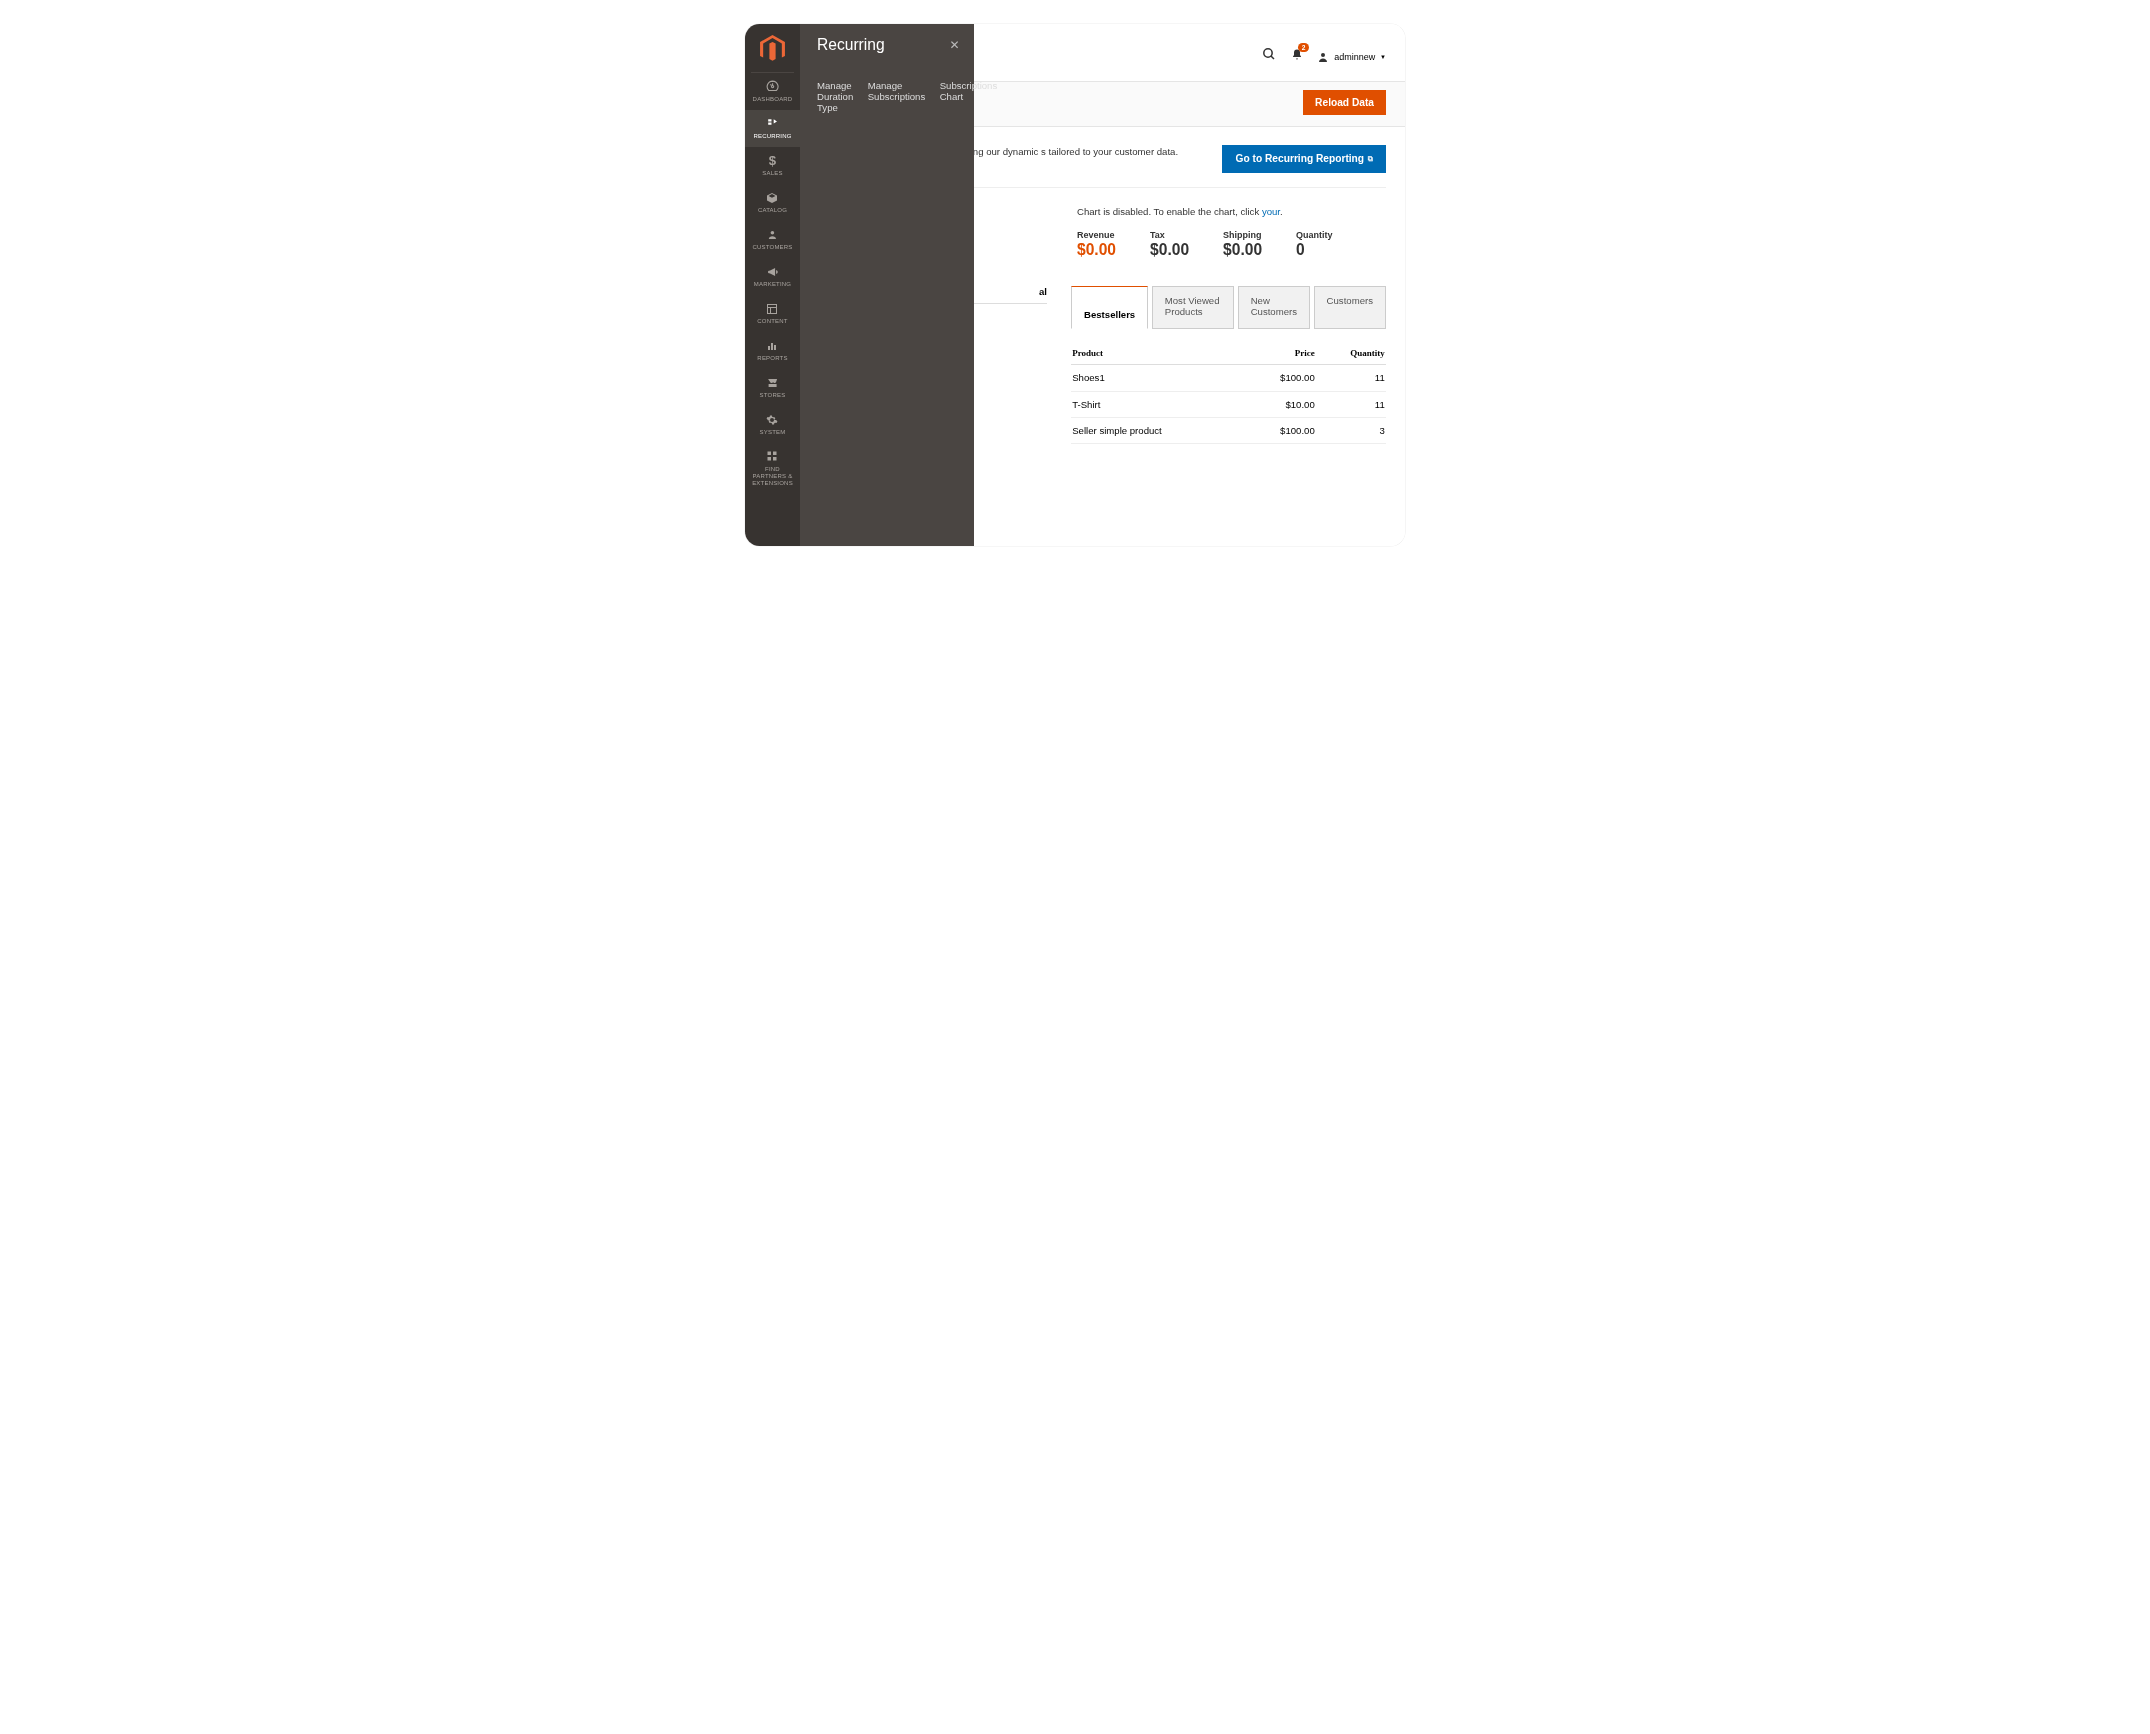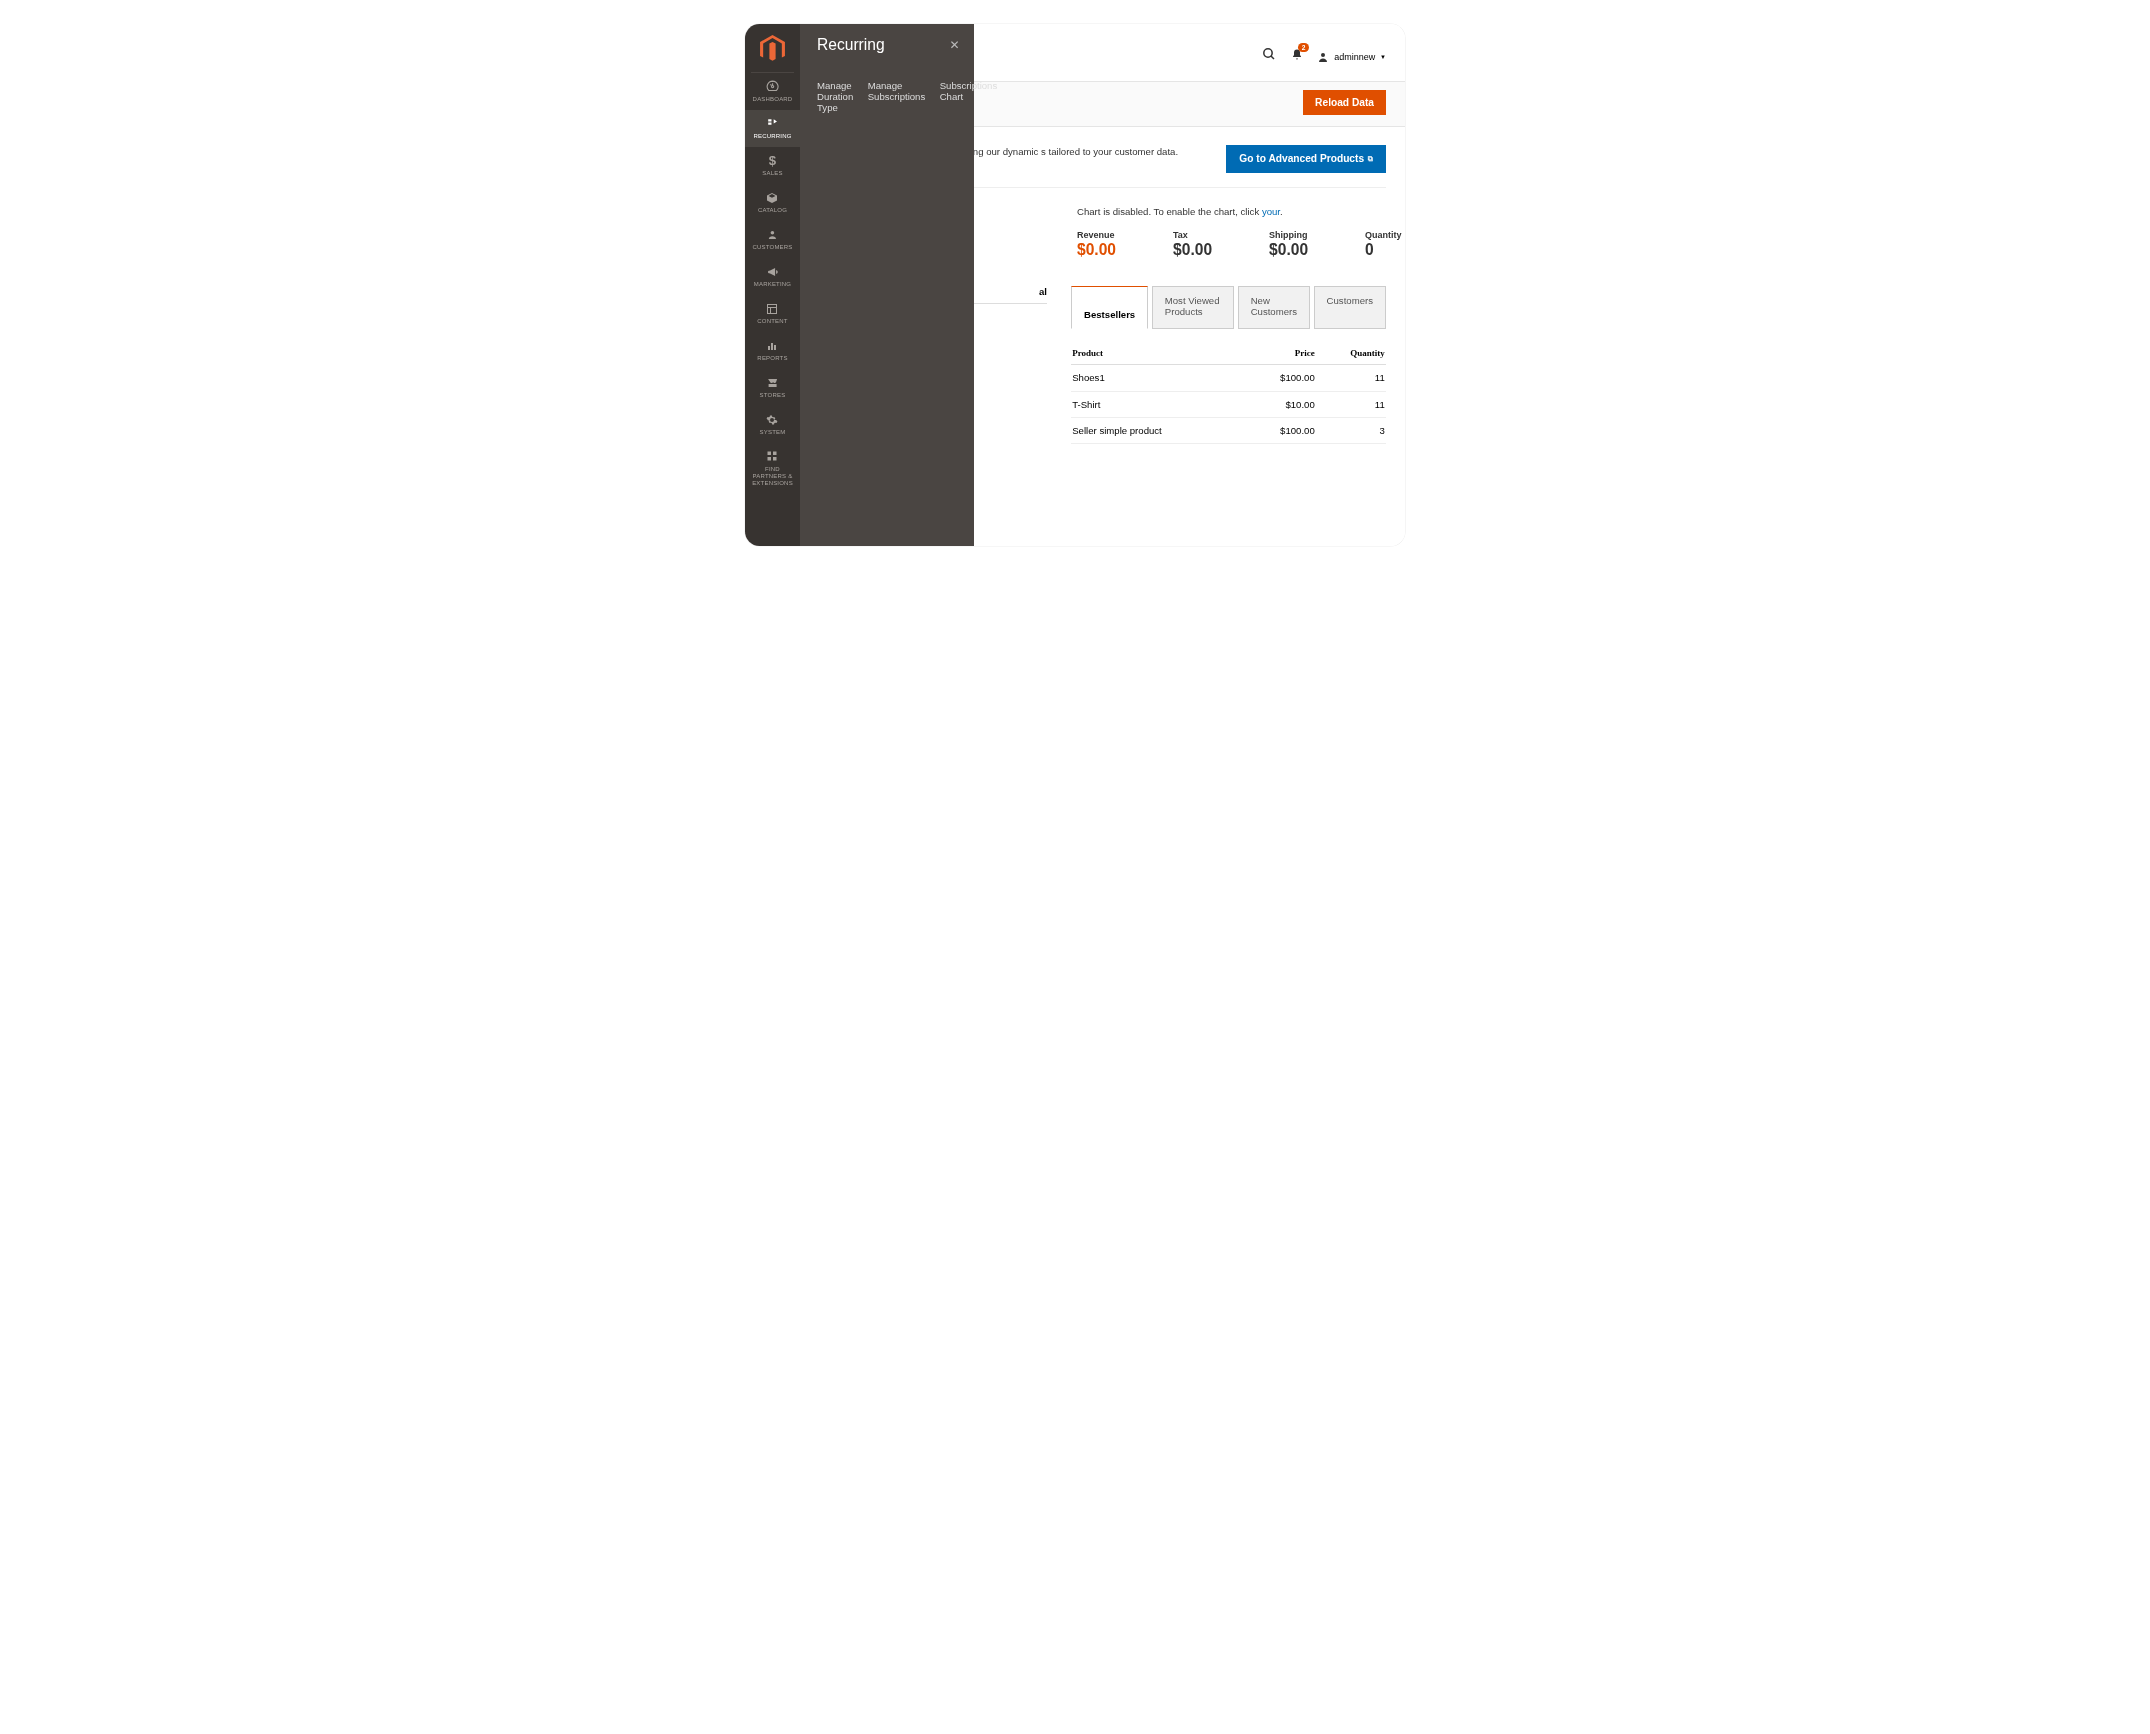--- a/index.html
+++ b/index.html
@@ -24,21 +24,21 @@
 .user { display: flex; align-items: center; gap: 4.8px; cursor: pointer; font-size: 9px; }
 .reload-bar { display: flex; justify-content: flex-end; padding: 7.2px 19px 10.8px; border-top: 0.6px solid #e5e5e5; border-bottom: 0.6px solid #e5e5e5; background: #fafafa; margin-top: 12px; }
 .btn-primary { background: #e04f00; color: #fff; border: none; padding: 7.2px 12px; font-size: 10.2px; font-weight: 600; cursor: pointer; }
 .content { padding: 18px 19px; }
 .adv-row { display: flex; justify-content: space-between; align-items: flex-start; gap: 12px; padding-bottom: 14.4px; border-bottom: 0.6px solid #eee; margin-bottom: 18px; }
 .adv-text { font-size: 9.6px; color: #333; line-height: 1.5; flex: 1; }
 .btn-blue { background: #006bb4; color: #fff; border: none; padding: 8.4px 13.2px; font-size: 10.2px; font-weight: 600; cursor: pointer; display: flex; align-items: center; gap: 3.6px; }
 .btn-blue .ext { font-size: 7.2px; }
 .chart-note { text-align: left; padding-left: 258px; font-size: 9.6px; color: #333; margin-bottom: 13.2px; }
 .chart-note a { color: #006bb4; text-decoration: none; cursor: pointer; }
-.stats-row { display: flex; gap: 57px; padding-left: 258px; margin-bottom: 26.4px; }
+.stats-row { display: flex; gap: 34px; padding-left: 258px; margin-bottom: 26.4px; }
 .stat .slabel { font-size: 9px; font-weight: 600; color: #333; margin-bottom: 1.2px; }
 .stat .sval { font-size: 15.6px; font-weight: 600; color: #333; }
 .stat.accent .sval { color: #e04f00; }
 .lower { display: flex; gap: 24px; }
 .left-col { width: 228px; }
 .right-col { flex: 1; }
 .tabs { display: flex; gap: 3.6px; }
 .tab { padding: 8.4px 12px; font-size: 9.6px; border: 0.6px solid #ccc; background: #f1f1f1; cursor: pointer; color: #555; }
 .tab.active { background: #fff; border-top: 1.8px solid #e04f00; padding-top: 22px; font-weight: 600; color: #000; border-bottom: 0.6px solid #fff; }
 .table { width: 100%; border-collapse: collapse; margin-top: 13.2px; }
@@ -179,21 +179,21 @@
     </div>
 
     <div class="reload-bar">
       <button class="btn-primary">Reload Data</button>
     </div>
 
     <div class="content">
       <div class="adv-row">
         <div class="adv-text">d of your business' performance, using our dynamic s tailored to your customer data.</div>
         <button class="btn-blue">
-          <span>Go to Advanced Products</span>
+          <span>Go to Recurring Reporting</span>
           <span class="ext">⧉</span>
         </button>
       </div>
 
       <div class="chart-note">
         <span>Chart is disabled. To enable the chart, click </span><a>your</a><span>.</span>
       </div>
 
       <div class="stats-row">
         <div class="stat accent">

